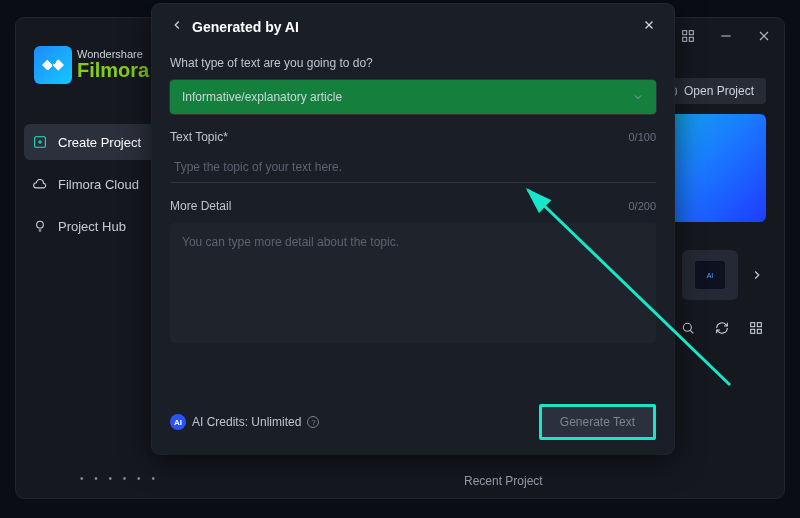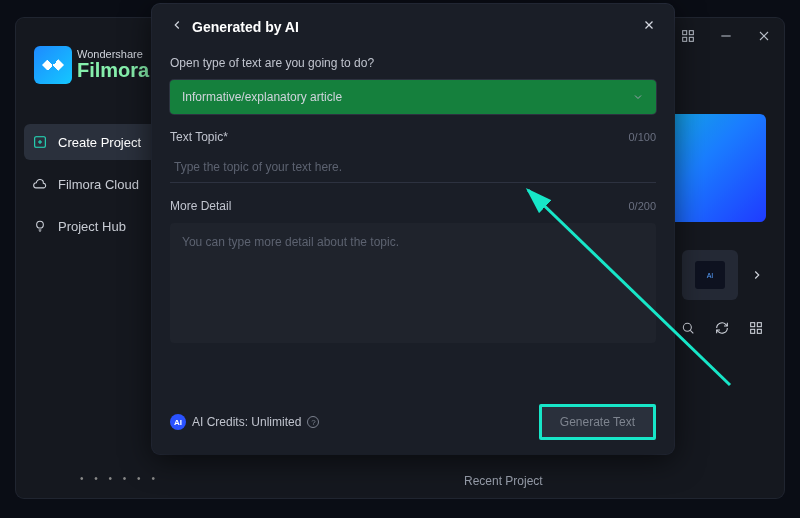--- a/index.html
+++ b/index.html
@@ -18,21 +18,21 @@
     background:#262b36; border-radius:4px; padding:6px 12px; font-size:12px; color:#d0d4dc; cursor:pointer;}
   .open-proj-btn svg{width:14px;height:14px;stroke:#d0d4dc;fill:none;stroke-width:1.6;}
 
   .brand { position:absolute; left:18px; top:28px; display:flex; align-items:center; gap:5px;}
   .brand-logo { width:38px; height:38px; background:linear-gradient(135deg,#1e8aff,#14c8ff); border-radius:6px; position:relative; }
   .brand-logo::after{content:""; position:absolute; left:8px; top:8px; width:22px; height:22px;
     background:conic-gradient(from 45deg,#fff 0 25%,transparent 0 50%,#fff 0 75%,transparent 0);
     clip-path: polygon(0 50%,50% 0,100% 50%,50% 100%); border-radius:3px;}
   .brand-text { line-height:1.05; }
   .brand-text .l1{ font-size:11px; color:#cfd3db;}
-  .brand-text .l2{ font-size:20px; font-weight:600; color:#86efac;}
+  .brand-text .l2{ font-size:20px; font-weight:600; color:#84cc16;}
 
   .sidebar { position:absolute; left:8px; top:106px; width:140px; display:flex; flex-direction:column; gap:6px;}
   .side-item { display:flex; align-items:center; gap:10px; padding:10px 8px; border-radius:6px; font-size:13px; cursor:pointer;}
   .side-item.sel { background:#2a303c; color:#fff;}
   .side-item svg{width:16px;height:16px;stroke:#cfd3db;fill:none;stroke-width:1.6;}
   .side-item.sel svg{stroke:#25e3c0;}
   .pager-dots{position:absolute;left:64px;bottom:14px;letter-spacing:4px;color:#888;font-size:10px;}
 
   
   .thumb{position:absolute; right:18px; top:96px; width:140px; height:108px; border-radius:6px;
@@ -108,20 +108,26 @@
           </svg>
       </div>
       <div class="tb-ic">
         <svg viewBox="0 0 24 24">
             <line x1="6" y1="6" x2="18" y2="18"></line>
             <line x1="18" y1="6" x2="6" y2="18"></line>
           </svg>
       </div>
     </div>
 
+    <div class="open-proj-btn">
+      <svg viewBox="0 0 24 24">
+          <path d="M3 7a2 2 0 0 1 2-2h4l2 2h8a2 2 0 0 1 2 2v8a2 2 0 0 1-2 2H5a2 2 0 0 1-2-2z"></path>
+        </svg>
+      <span>Open Project</span>
+    </div>
 
     <div class="brand">
       <div class="brand-logo"></div>
       <div class="brand-text">
         <div class="l1">Wondershare</div>
         <div class="l2">Filmora</div>
       </div>
     </div>
 
     <div class="sidebar">
@@ -202,21 +208,21 @@
       </span>
       <span class="modal-title">Generated by AI</span>
       <span class="modal-close">
         <svg viewBox="0 0 24 24">
             <line x1="6" y1="6" x2="18" y2="18"></line>
             <line x1="18" y1="6" x2="6" y2="18"></line>
           </svg>
       </span>
     </div>
 
-    <div class="q-label">Open type of text are you going to do?</div>
+    <div class="q-label">What type of text are you going to do?</div>
 
     <div class="select">
       <span>Informative/explanatory article</span>
       <svg viewBox="0 0 24 24" width="12" height="12" stroke="#9aa0ad" fill="none" stroke-width="2">
           <polyline points="6 9 12 15 18 9"></polyline>
         </svg>
     </div>
 
     <div class="field-row">
       <span class="field-label">Text Topic*</span>

